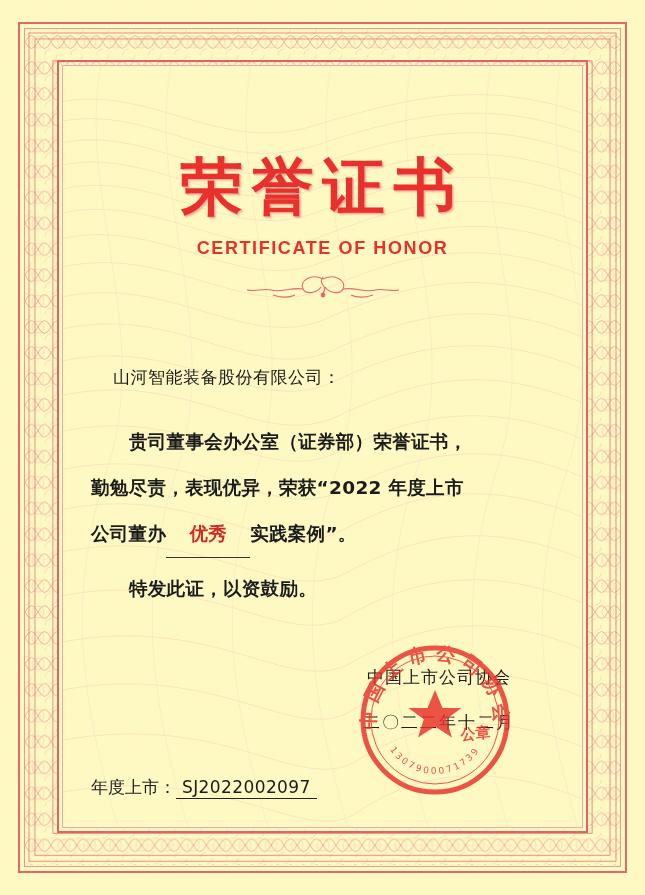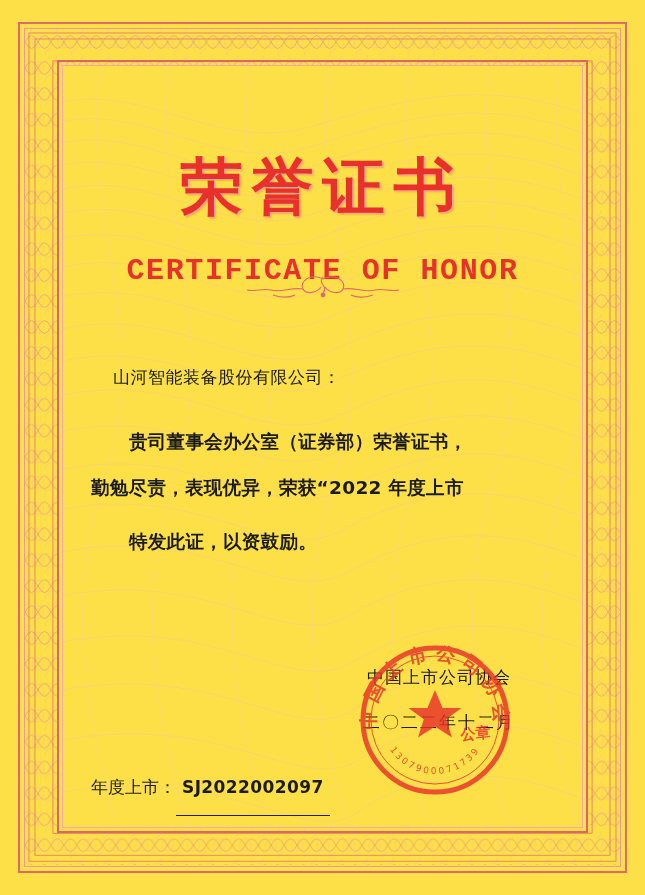--- a/index.html
+++ b/index.html
@@ -14,21 +14,21 @@
     position: relative;
     overflow: hidden;
   }
 
   .certificate {
     position: absolute;
     left: 0;
     top: 0;
     width: 645px;
     height: 895px;
-    background: #fde047;
+    background: #fef9c3;
   }
 
   
   .frame-outer {
     position: absolute;
     left: 18px;
     top: 22px;
     right: 18px;
     bottom: 22px;
     border: 2px solid #e0696b;
@@ -99,27 +99,27 @@
     font-weight: bold;
     font-size: 62px;
     letter-spacing: 9px;
     color: #e8312a;
     text-shadow: 1px 1px 0 #f3a6a3, 2px 2px 2px rgba(210,40,35,0.25);
     line-height: 1;
   }
 
   .title-en {
     position: absolute;
-    top: 188px;
+    top: 172px;
     left: 0;
     width: 100%;
     text-align: center;
-    font-family: Liberation Mono, monospace;
+    font-family: Liberation Sans, sans-serif;
     font-weight: bold;
-    font-size: 30px;
+    font-size: 18px;
     letter-spacing: 1.6px;
     color: #e8312a;
   }
 
   .flourish {
     position: absolute;
     top: 205px;
     left: 50%;
     transform: translateX(-50%);
     width: 180px;
@@ -198,23 +198,22 @@
     top: 710px;
     left: 28px;
     font-family: "DejaVu Sans", sans-serif;
     font-size: 17px;
     color: #1b1b1b;
     white-space: nowrap;
   }
   .cert-no-value {
     display: inline-block;
     border-bottom: 1.3px solid #222;
-    padding: 0 6px 18px 6px;
+    padding: 0 6px 1px 6px;
     letter-spacing: 0.4px;
-    font-weight: bold;
   }
 </style>
 </head>
 <body>
 
 <div class="certificate">
 
   <div class="frame-outer"></div>
 
   <div class="frame-band">
@@ -299,20 +298,21 @@
         <path d="M118 24 C 126 28, 134 26, 140 24"></path>
       </g>
       <circle cx="90" cy="24" r="2.4" fill="#e2696c"></circle>
     </svg>
 
     <div class="body-block">
       <div class="salutation">山河智能装备股份有限公司：</div>
       <div class="para">
         <div class="para-line"><span class="indent"></span><span>贵司董事会办公室（证券部）荣誉证书，</span></div>
         <div class="para-line"><span>勤勉尽责，表现优异，荣获“2022 年度上市</span></div>
+        <div class="para-line"><span>公司董办</span><span class="blank-fill">优秀</span><span>实践案例”。</span></div>
         <div class="para-line para-last"><span class="indent"></span><span>特发此证，以资鼓励。</span></div>
       </div>
     </div>
 
     <div class="signature">
       <div class="sig-org">中国上市公司协会</div>
       <div class="sig-date">二〇二二年十二月</div>
     </div>
 
     <svg class="seal" viewBox="0 0 168 168">

